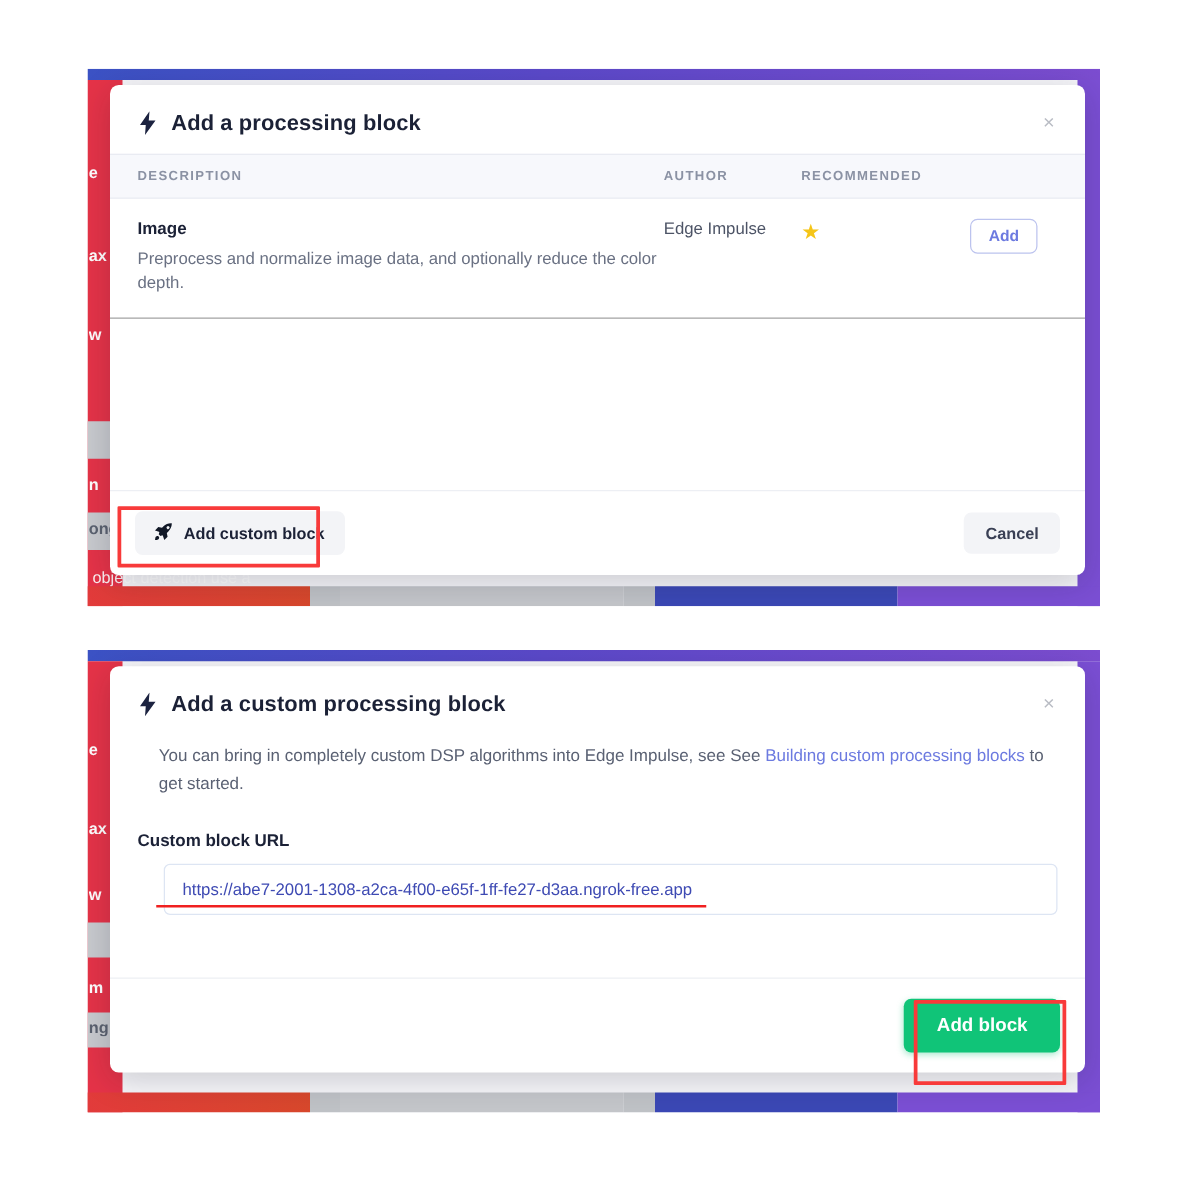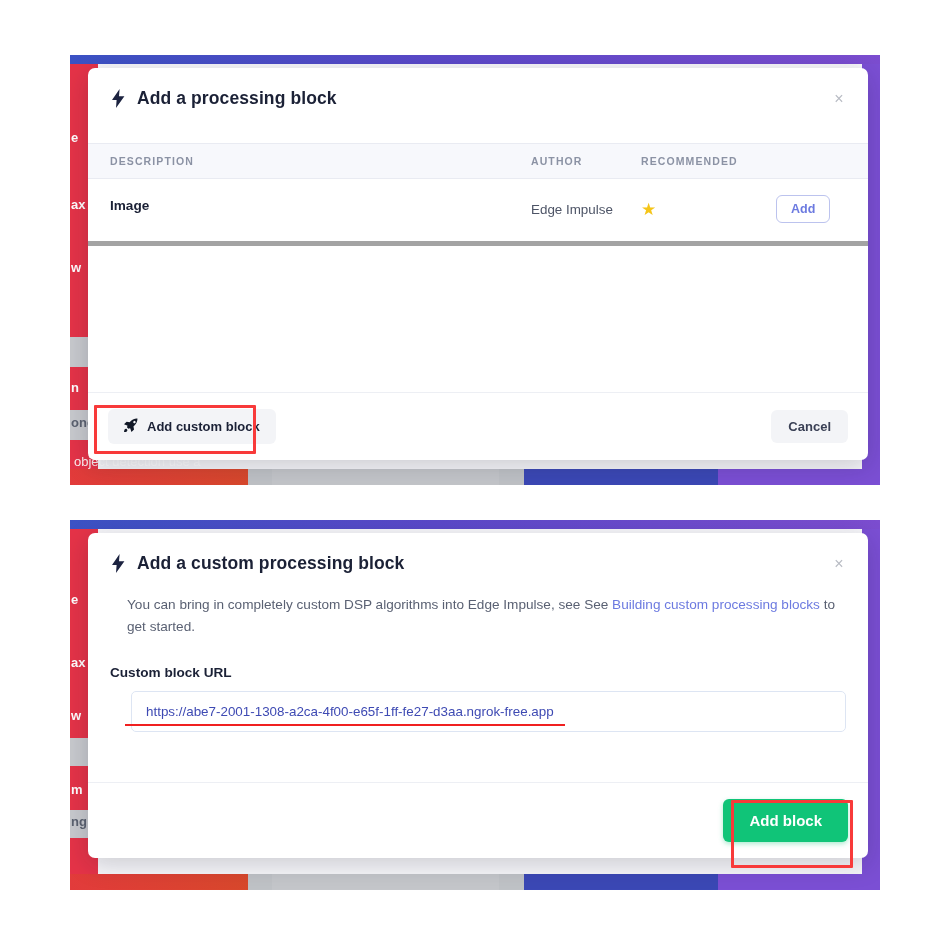--- a/index.html
+++ b/index.html
@@ -156,32 +156,31 @@
     display: flex;
     align-items: center;
     background: #f7f8fc;
     border-top: 1px solid #e9ebf2;
     border-bottom: 1px solid #e9ebf2;
     padding: 11px 22px;
     font-size: 10.5px;
     letter-spacing: 1.1px;
     color: #8b92a4;
     font-weight: 600;
-    margin-top: 20px;
   }
   .col-desc { flex: 1 1 auto; }
   .col-auth { flex: 0 0 110px; }
   .col-reco { flex: 0 0 135px; }
   .col-act  { flex: 0 0 70px; }
 
   .tbl-row {
     display: flex;
-    align-items: center;
+    align-items: flex-start;
     padding: 16px 22px 18px 22px;
-    border-bottom: 5px solid #a3a3a3;
+    border-bottom: 1px solid #a3a3a3;
   }
   .row-title {
     font-size: 13.6px;
     font-weight: 700;
     color: #1b2136;
     margin-bottom: 7px;
   }
   .row-desc {
     font-size: 13.4px;
     color: #6a7183;
@@ -353,20 +352,21 @@
       <div class="tbl-head">
         <div class="col-desc">DESCRIPTION</div>
         <div class="col-auth">AUTHOR</div>
         <div class="col-reco">RECOMMENDED</div>
         <div class="col-act"></div>
       </div>
 
       <div class="tbl-row">
         <div class="col-desc">
           <div class="row-title">Image</div>
+          <div class="row-desc">Preprocess and normalize image data, and optionally reduce the color depth.</div>
         </div>
         <div class="col-auth auth-txt">Edge Impulse</div>
         <div class="col-reco">
           <span class="star">★</span>
         </div>
         <div class="col-act">
           <span class="btn-add-sm">Add</span>
         </div>
       </div>
 

